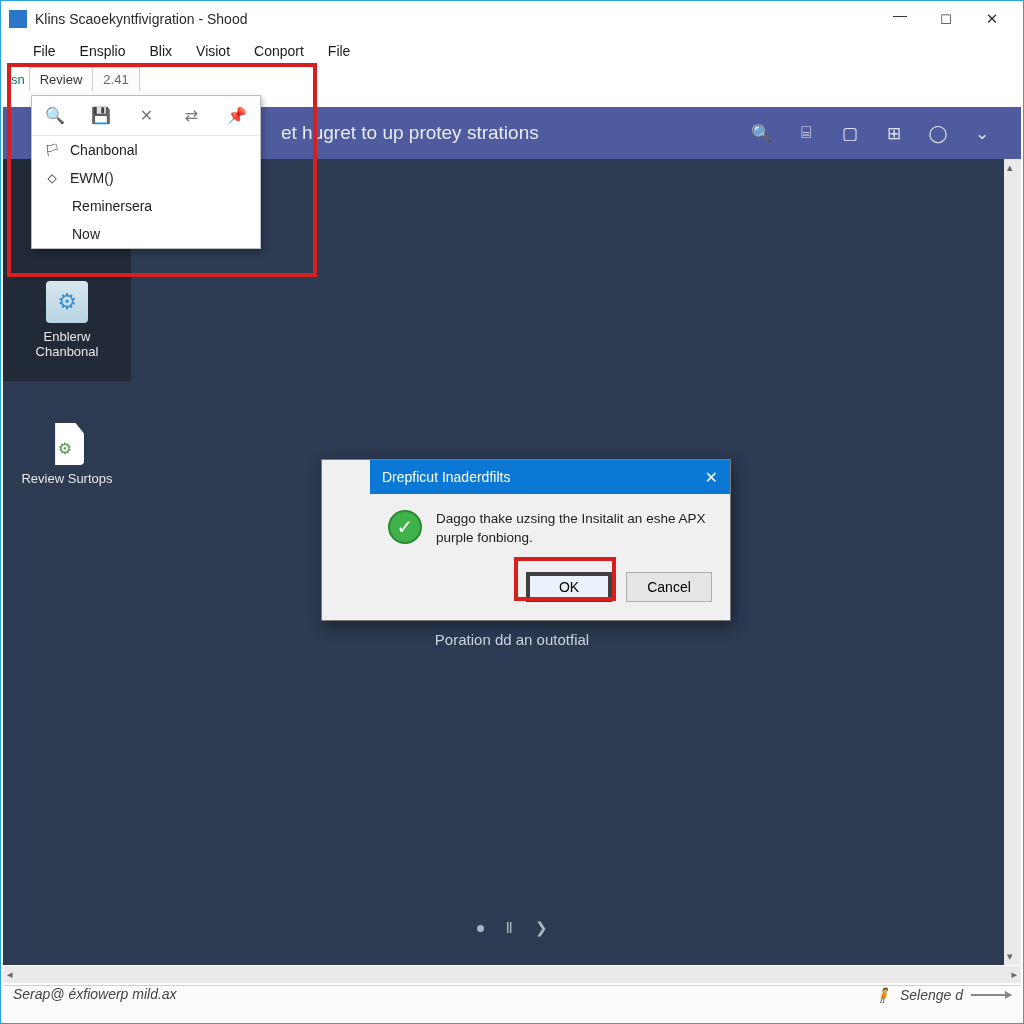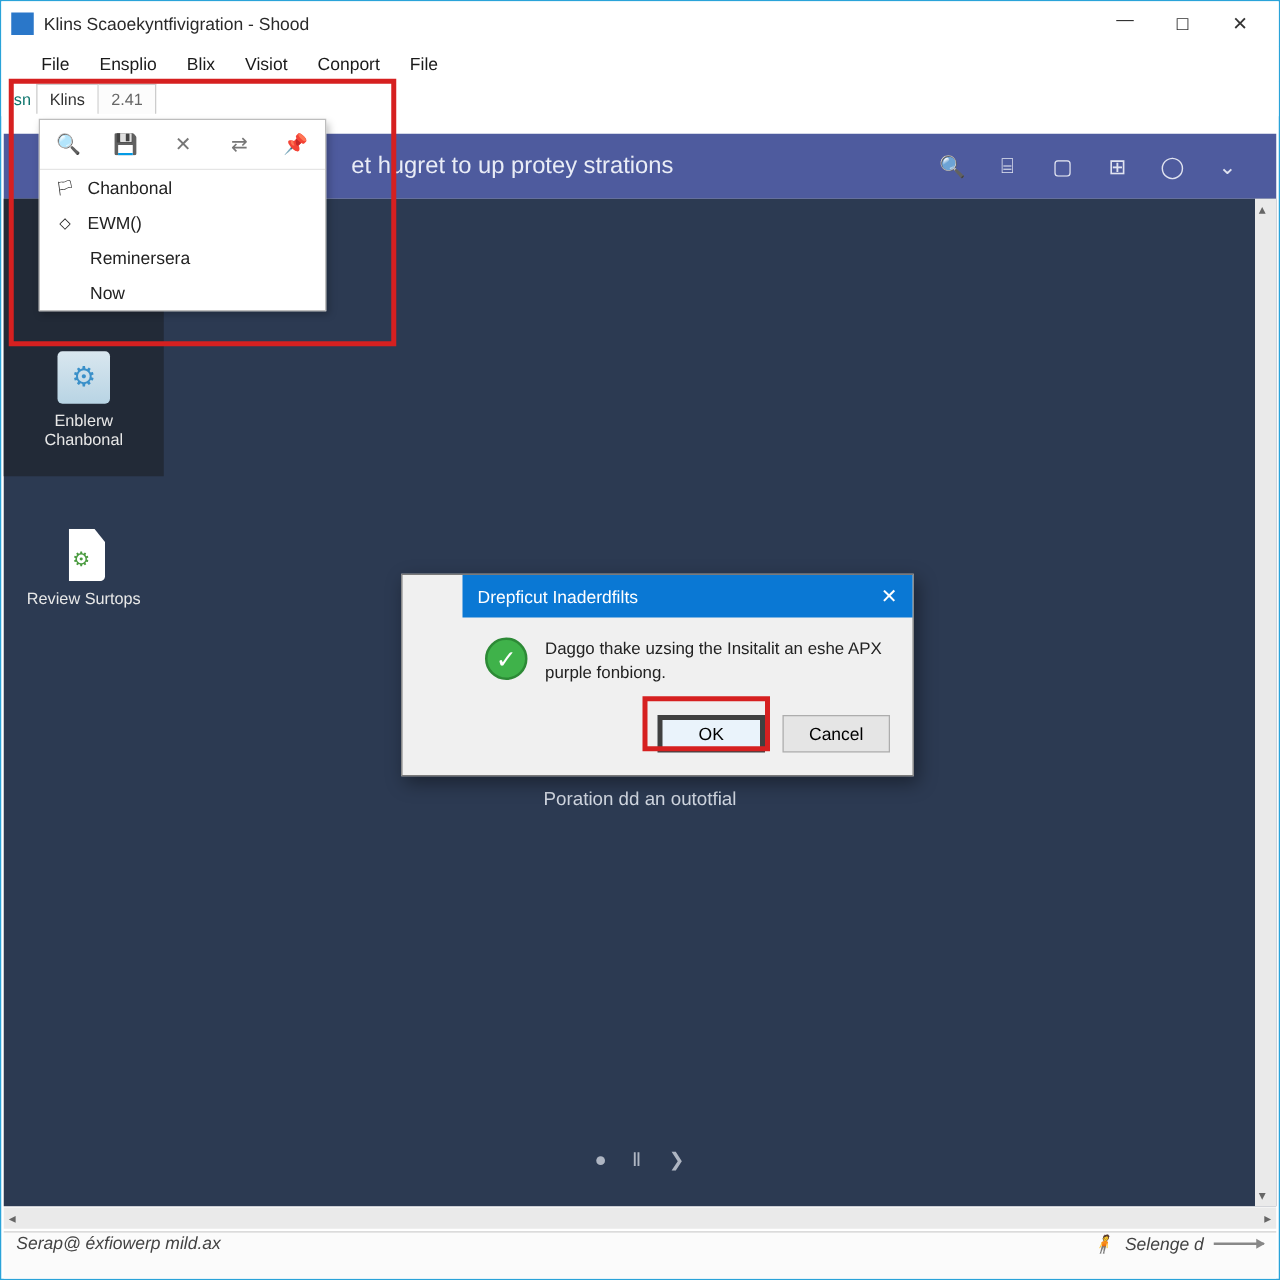--- a/index.html
+++ b/index.html
@@ -107,21 +107,21 @@
   <div class="menu-item">File</div>
   <div class="menu-item">Ensplio</div>
   <div class="menu-item">Blix</div>
   <div class="menu-item">Visiot</div>
   <div class="menu-item">Conport</div>
   <div class="menu-item">File</div>
 </div>
 
 <div class="tabstrip">
   <span class="pre">sn</span>
-  <div class="tab active">Klins</div>
+  <div class="tab active">Review</div>
   <div class="tab secondary">2.41</div>
 </div>
 
 <div class="purple-band">
   <div class="pb-text">et hugret to up protey strations</div>
   <div class="pb-icons">
     <div class="pb-icon">🔍</div>
     <div class="pb-icon">⌸</div>
     <div class="pb-icon">▢</div>
     <div class="pb-icon">⊞</div>

